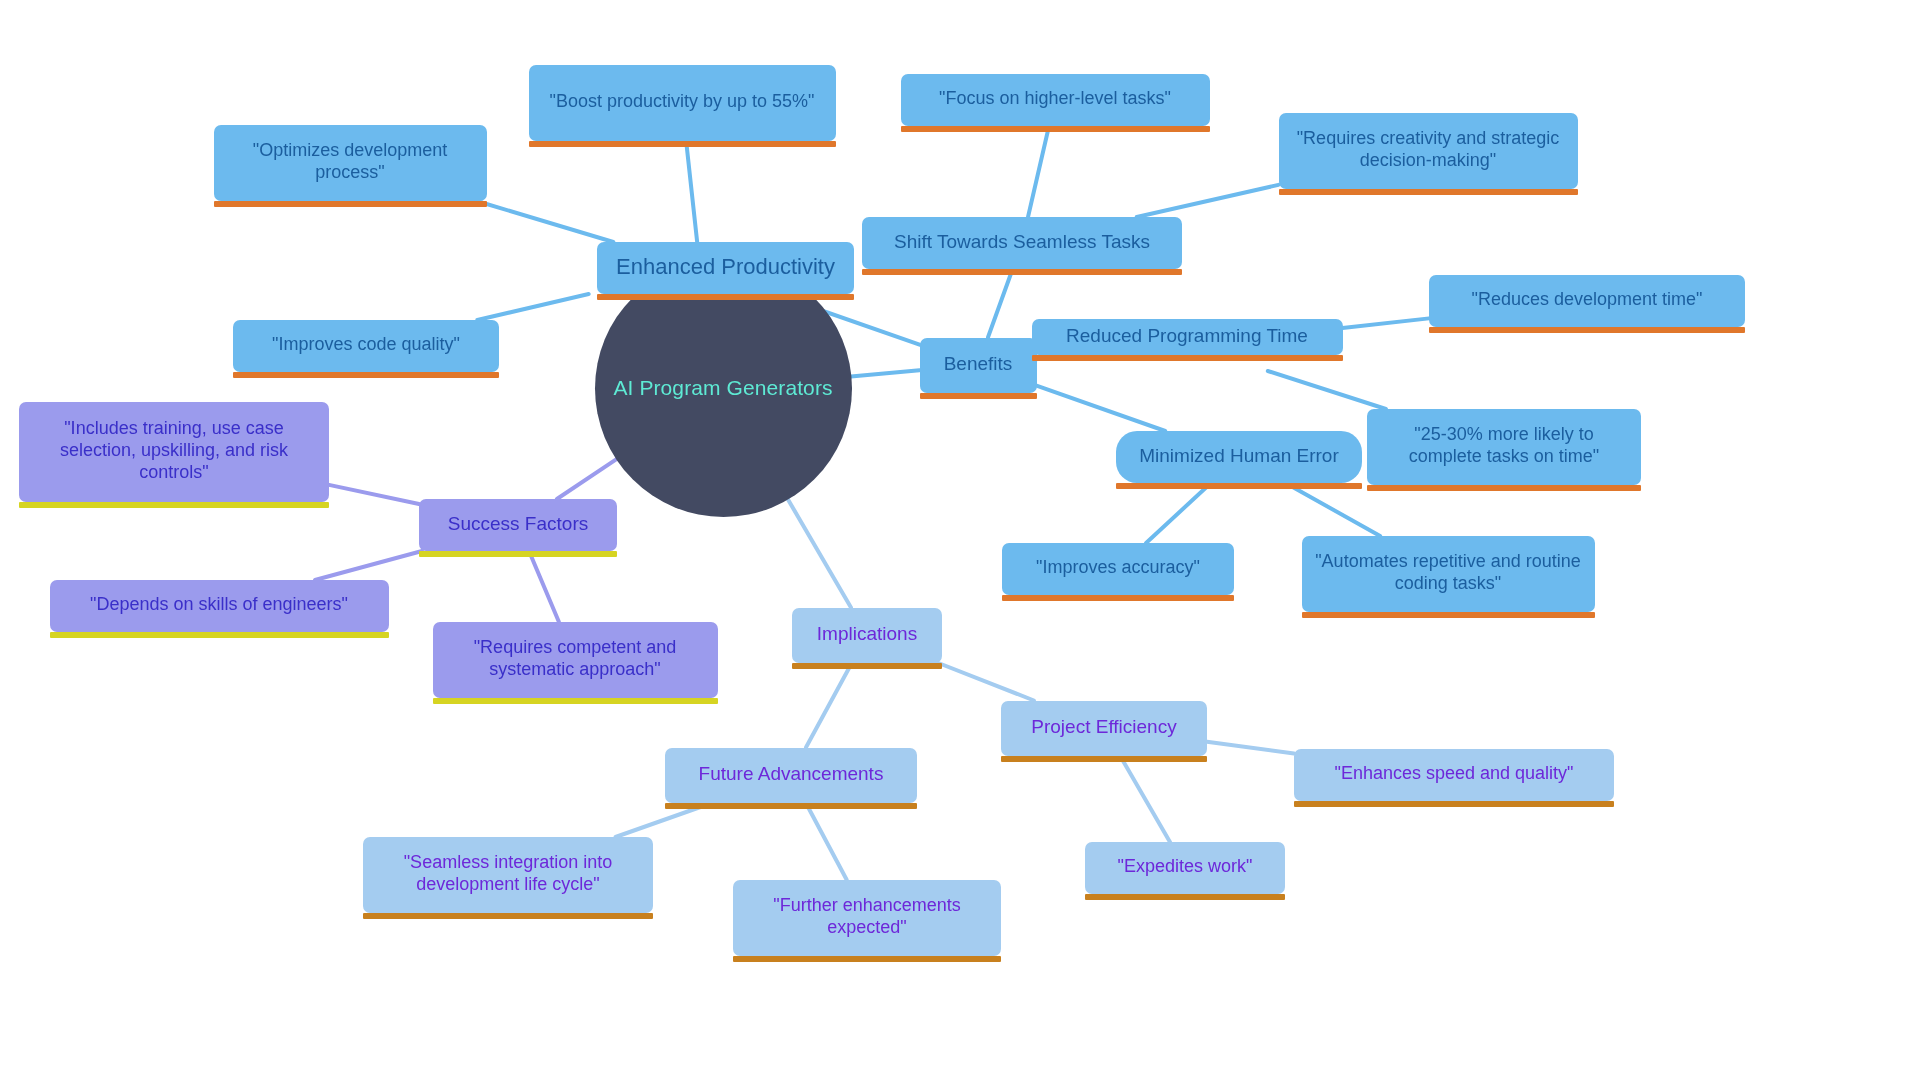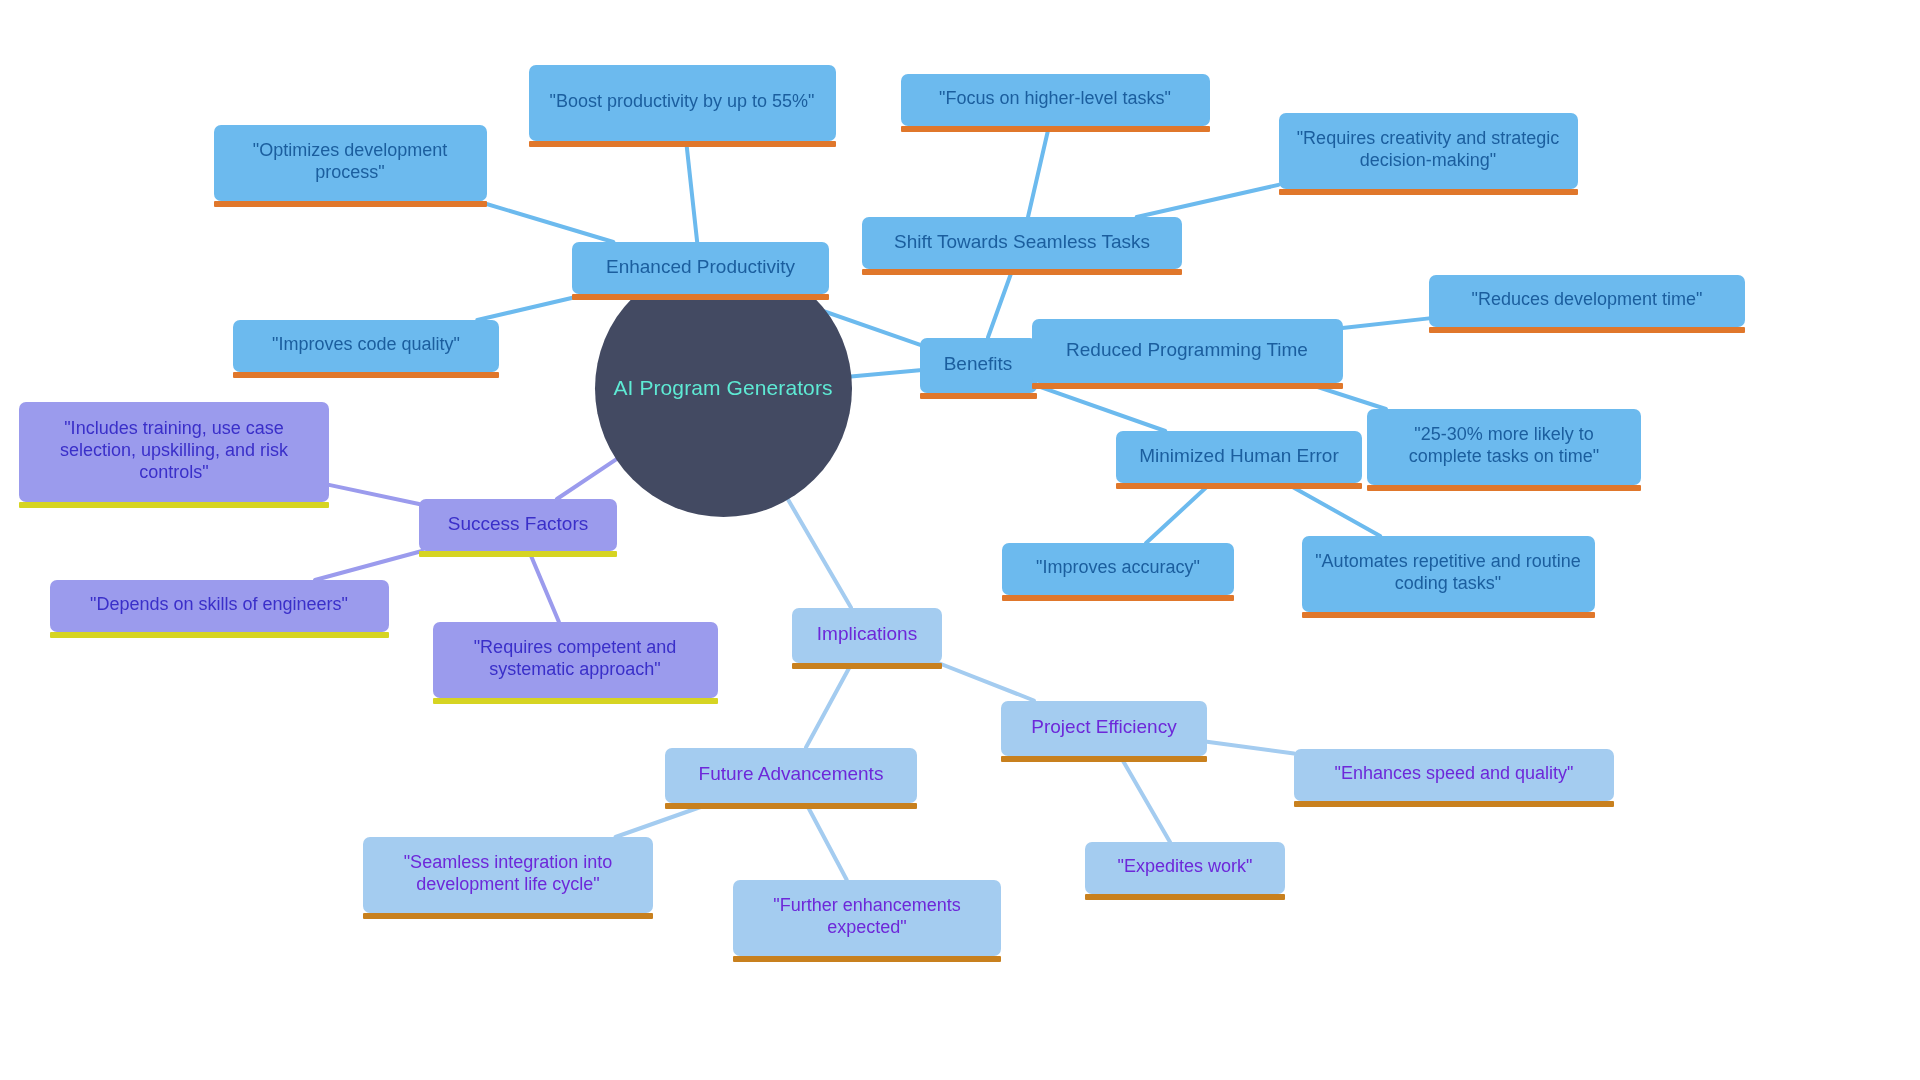--- a/index.html
+++ b/index.html
@@ -107,21 +107,21 @@
       <line x1="852.0714285714286" y1="662.5" x2="805.9285714285714" y2="747.5" stroke="#A4CCF0" stroke-width="4" stroke-linecap="round"></line>
       <line x1="1207" y1="741.8314285714285" x2="1294" y2="753.5142857142857" stroke="#A4CCF0" stroke-width="4" stroke-linecap="round"></line>
       <line x1="1119.9107142857142" y1="755.5" x2="1169.9571428571428" y2="842" stroke="#A4CCF0" stroke-width="4" stroke-linecap="round"></line>
       <line x1="713.175" y1="802.5" x2="615.54" y2="837" stroke="#A4CCF0" stroke-width="4" stroke-linecap="round"></line>
       <line x1="805.6153846153846" y1="802.5" x2="846.8041958041958" y2="880" stroke="#A4CCF0" stroke-width="4" stroke-linecap="round"></line>
     </svg>
   <div id="nodes-layer">
       <div class="center-node" style="width: 257px; height: 257px; left: 594.5px; top: 259.5px;">
         <span>AI Program Generators</span>
       </div>
-      <div class="node blue-dark" style="width: 257px; height: 52px; left: 572px; top: 242px; font-size: 19px;">
+      <div class="node blue-dark" style="width: 257px; height: 52px; left: 597px; top: 242px; font-size: 22px;">
         <span class="label">Enhanced Productivity</span>
       </div>
       <div class="node blue-dark" style="width: 273px; height: 76px; left: 213.5px; top: 125px; font-size: 18px;">
         <span class="label">"Optimizes development process"</span>
       </div>
       <div class="node blue-dark" style="width: 307px; height: 76px; left: 528.5px; top: 65px; font-size: 18px;">
         <span class="label">"Boost productivity by up to 55%"</span>
       </div>
       <div class="node blue-dark" style="width: 266px; height: 52px; left: 233px; top: 320px; font-size: 18px;">
         <span class="label">"Improves code quality"</span>
@@ -131,30 +131,30 @@
       </div>
       <div class="node blue-dark" style="width: 320px; height: 52px; left: 862px; top: 217px; font-size: 19px;">
         <span class="label">Shift Towards Seamless Tasks</span>
       </div>
       <div class="node blue-dark" style="width: 309px; height: 52px; left: 900.5px; top: 74px; font-size: 18px;">
         <span class="label">"Focus on higher-level tasks"</span>
       </div>
       <div class="node blue-dark" style="width: 299px; height: 76px; left: 1278.5px; top: 113px; font-size: 18px;">
         <span class="label">"Requires creativity and strategic decision-making"</span>
       </div>
-      <div class="node blue-dark" style="width: 311px; height: 64px; left: 1031.5px; top: 319px; font-size: 19px;">
+      <div class="node blue-dark" style="width: 311px; height: 36px; left: 1031.5px; top: 319px; font-size: 19px;">
         <span class="label">Reduced Programming Time</span>
       </div>
       <div class="node blue-dark" style="width: 316px; height: 52px; left: 1429px; top: 275px; font-size: 18px;">
         <span class="label">"Reduces development time"</span>
       </div>
       <div class="node blue-dark" style="width: 274px; height: 76px; left: 1367px; top: 409px; font-size: 18px;">
         <span class="label">"25-30% more likely to complete tasks on time"</span>
       </div>
-      <div class="node blue-dark" style="width: 246px; height: 52px; left: 1116px; top: 431px; font-size: 19px;">
+      <div class="node blue-dark" style="width: 246px; height: 52px; left: 1116px; top: 431px; font-size: 19px; border-radius: 21px;">
         <span class="label">Minimized Human Error</span>
       </div>
       <div class="node blue-dark" style="width: 232px; height: 52px; left: 1002px; top: 543px; font-size: 18px;">
         <span class="label">"Improves accuracy"</span>
       </div>
       <div class="node blue-dark" style="width: 293px; height: 76px; left: 1301.5px; top: 536px; font-size: 18px;">
         <span class="label">"Automates repetitive and routine coding tasks"</span>
       </div>
       <div class="node purple" style="width: 198px; height: 52px; left: 419px; top: 499px; font-size: 19px;">
         <span class="label">Success Factors</span>

